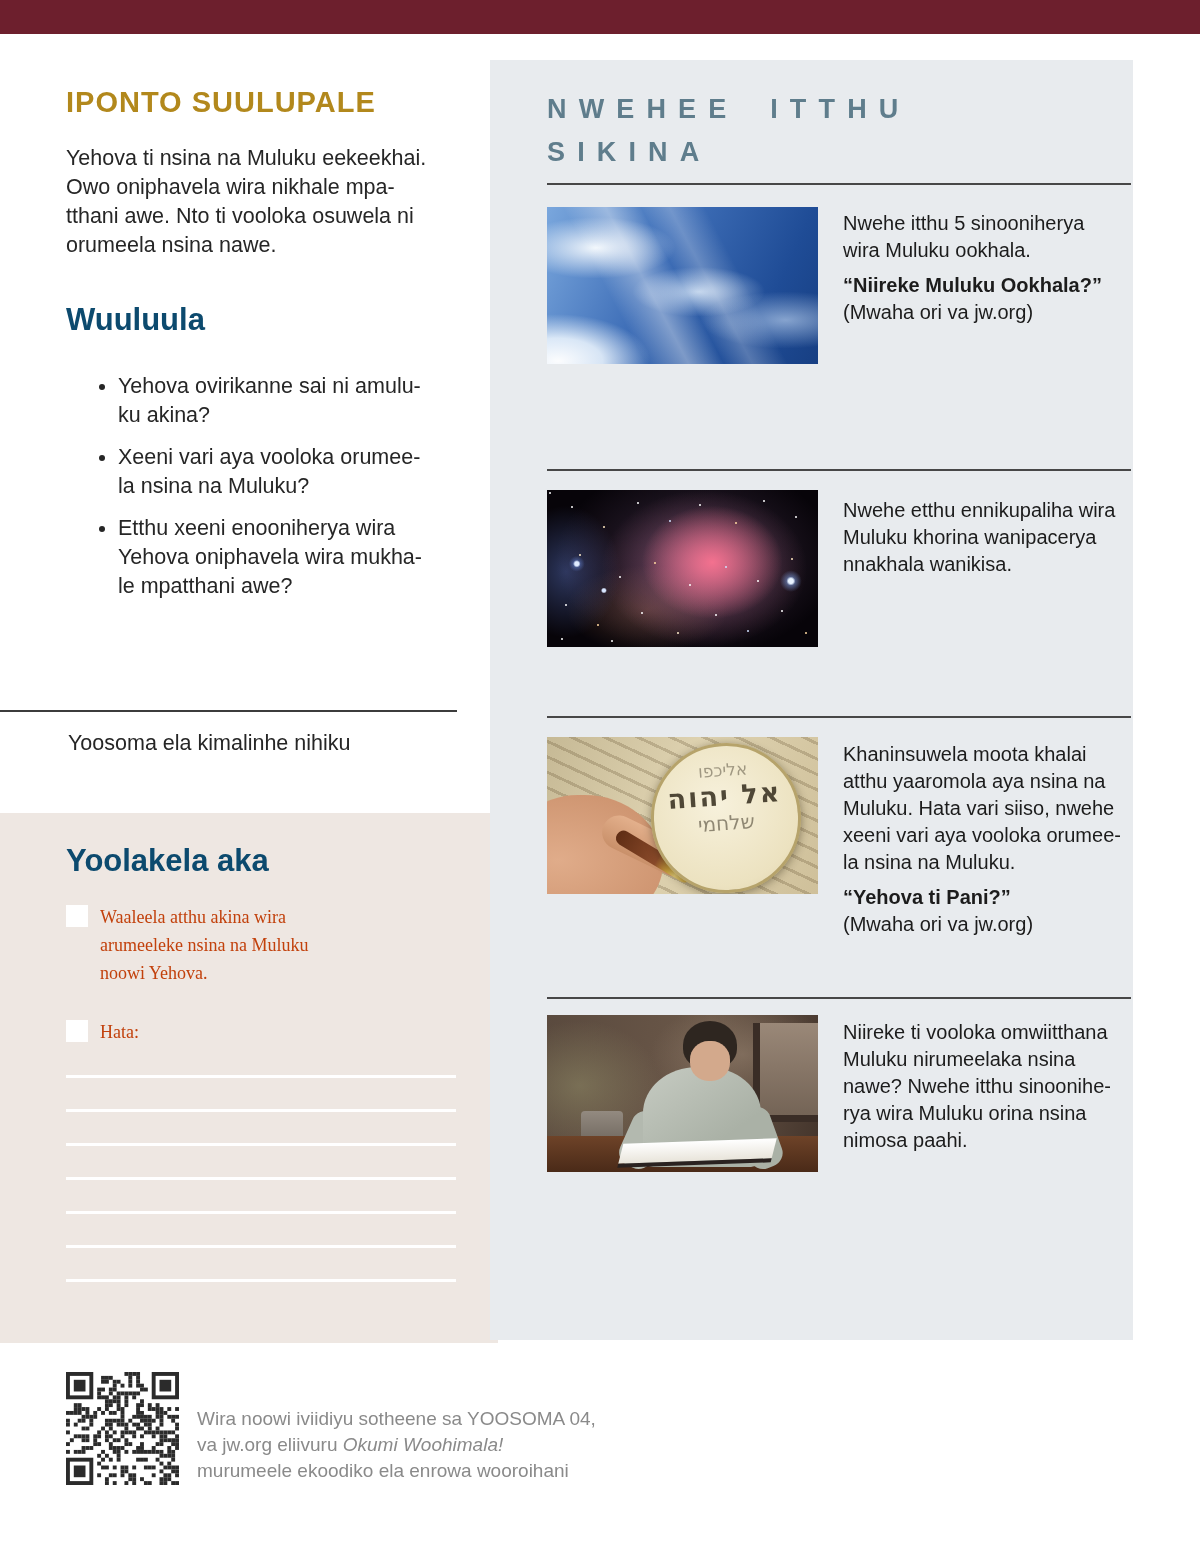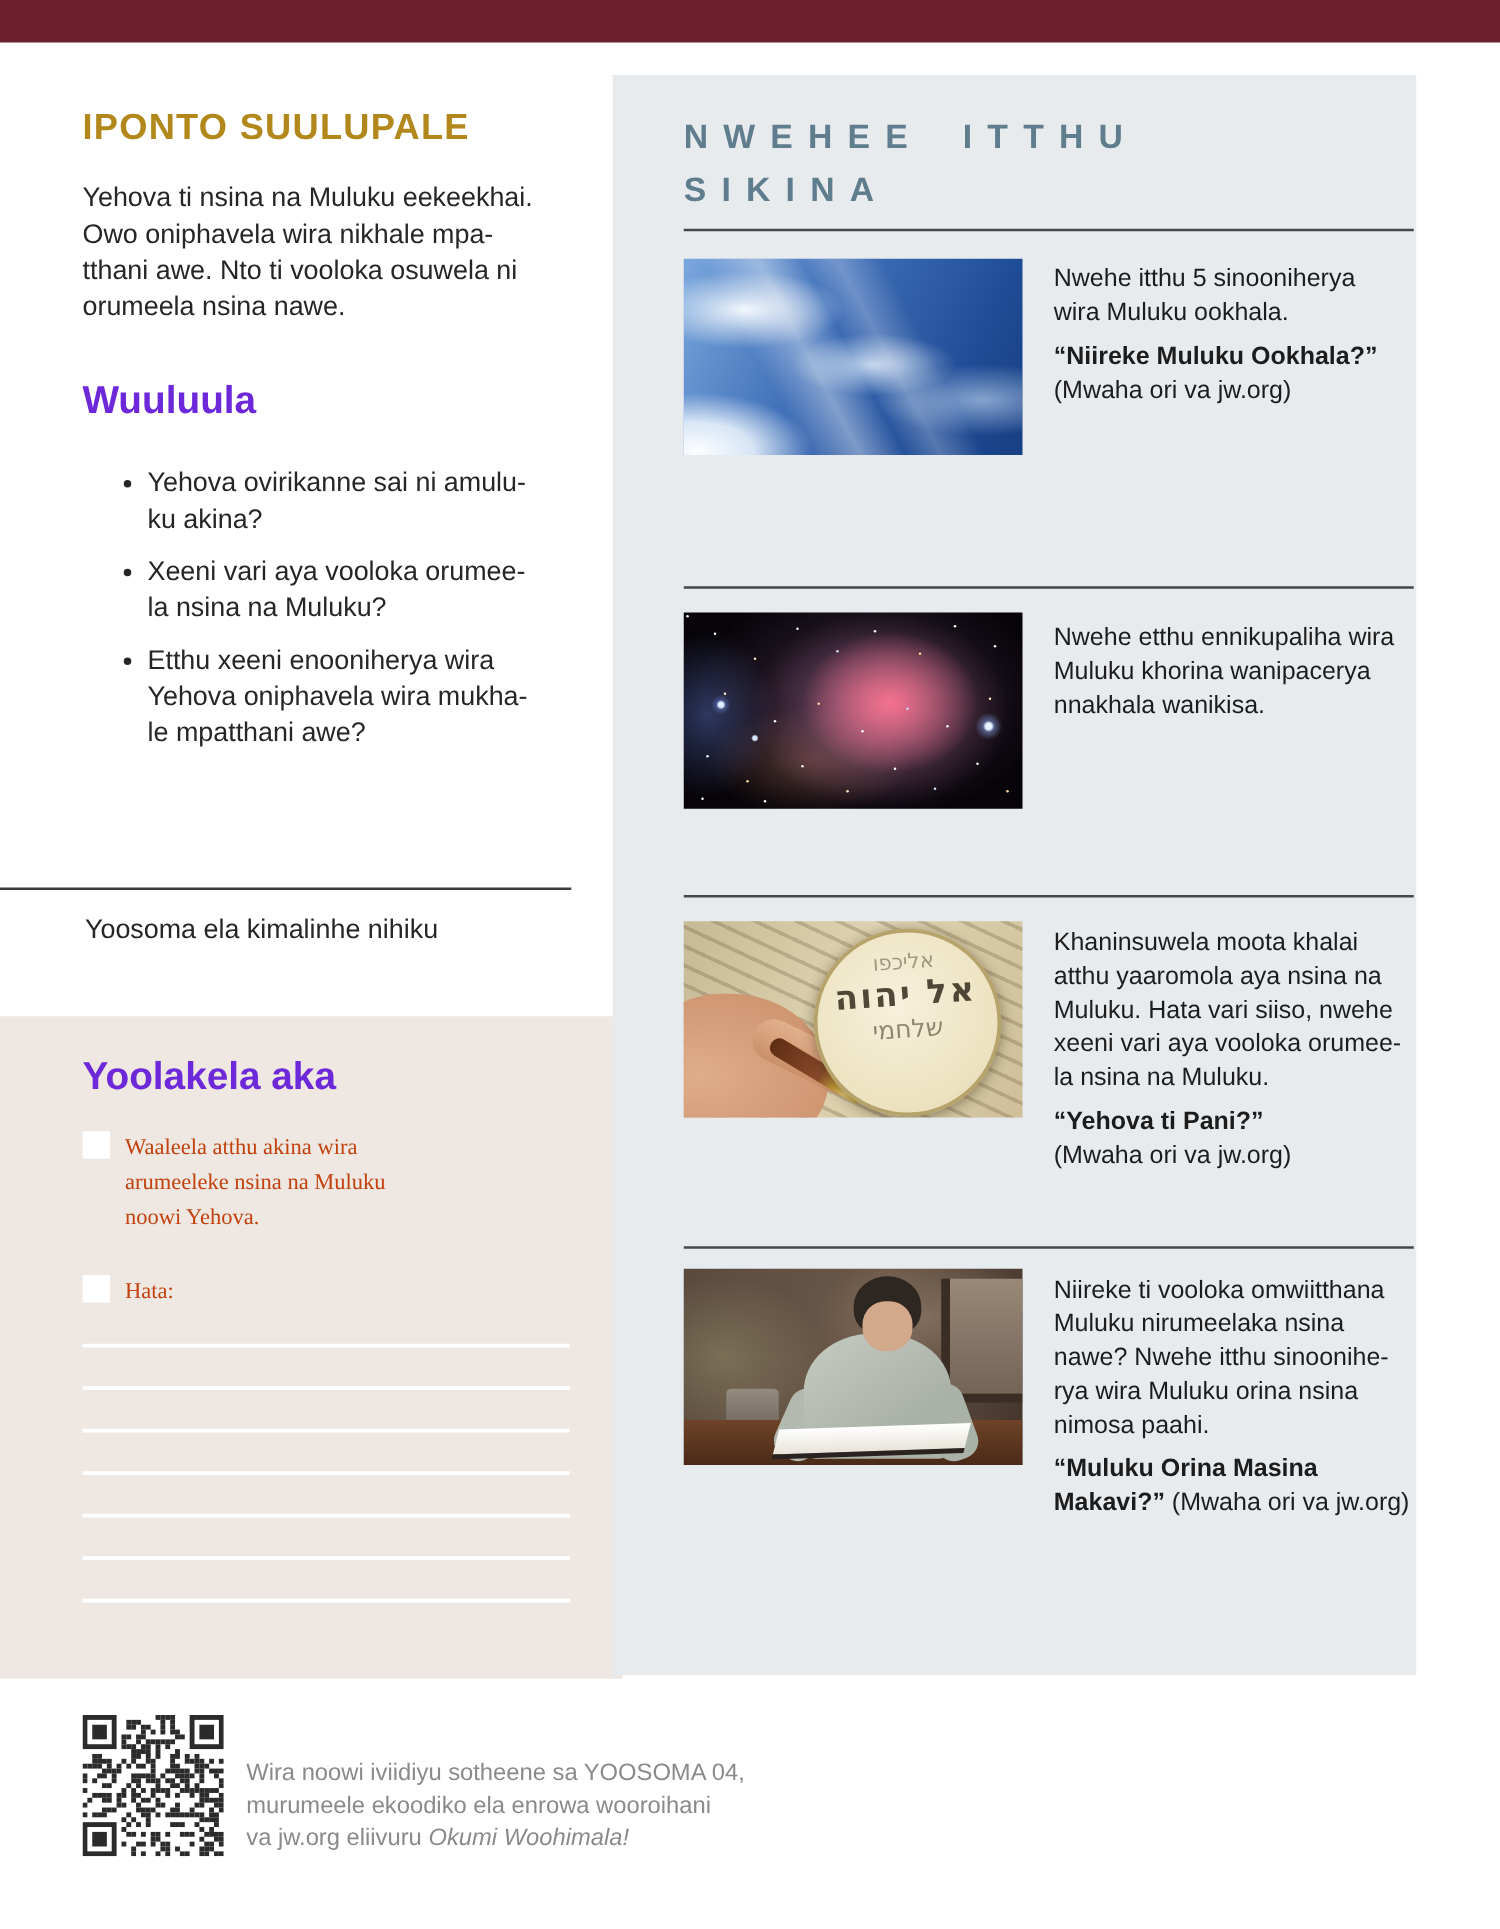--- a/index.html
+++ b/index.html
@@ -16,21 +16,21 @@
   
   .main-heading{
     position:absolute;left:66px;top:86px;margin:0;
     font-size:29px;font-weight:bold;letter-spacing:1px;color:#b2881c;
   }
   .intro{
     position:absolute;left:66px;top:144px;width:424px;margin:0;
     font-size:21.5px;line-height:29px;color:#262626;
   }
   .sub-heading{
-    position:absolute;margin:0;font-size:31px;font-weight:600;color:#6d28d9;
+    position:absolute;margin:0;font-size:31px;font-weight:600;color:#0c4a6e;
   }
   .wuuluula{left:66px;top:302px;}
   .bullets{
     position:absolute;left:92px;top:372px;width:400px;margin:0;padding:0 0 0 26px;
     font-size:21.5px;line-height:29px;color:#262626;
   }
   .bullets li{margin:0 0 13px 0;}
   .divider{position:absolute;left:0;top:710px;width:457px;height:2px;background:#3c3c3c;}
   .reminder{
     position:absolute;left:68px;top:729px;width:400px;margin:0;
@@ -267,22 +267,20 @@
     <div class="hair"></div>
     <div class="face"></div>
     <div class="book"></div>
   </div>
   <div class="caption c4">
     <div class="pre">Niireke ti vooloka omwiitthana
 Muluku nirumeelaka nsina
 nawe? Nwehe itthu sinoonihe-
 rya wira Muluku orina nsina
 nimosa paahi.</div>
-    <div class="cap-title-line pre"><span class="cap-title pre">“Muluku Orina Masina
-Makavi?”</span><span> (Mwaha ori va jw.org)</span><span class="it"></span><span></span></div>
   </div>
 </div>
 
 <svg class="qr" id="qr" viewBox="0 0 29 29">
     <g fill="#2b2b2b">
       <rect x="15" y="0" width="1" height="1"></rect>
       <rect x="16" y="0" width="1" height="1"></rect>
       <rect x="17" y="0" width="1" height="1"></rect>
       <rect x="18" y="0" width="1" height="1"></rect>
       <rect x="9" y="1" width="1" height="1"></rect>
@@ -578,15 +576,15 @@
       <rect x="23" y="1" width="5" height="5" fill="#fff"></rect>
       <rect x="24" y="2" width="3" height="3"></rect>
       <rect x="0" y="22" width="7" height="7"></rect>
       <rect x="1" y="23" width="5" height="5" fill="#fff"></rect>
       <rect x="2" y="24" width="3" height="3"></rect>
     </g>
   </svg>
 
 <div class="footer-text">
   <div>Wira noowi iviidiyu sotheene sa YOOSOMA 04,</div>
+  <div><span>va jw.org eliivuru </span><span class="it">Okumi Woohimala!</span></div>
   <div>murumeele ekoodiko ela enrowa wooroihani</div>
-  <div><span>va jw.org eliivuru </span><span class="it">Okumi Woohimala!</span></div>
 </div>
 
 </body></html>

